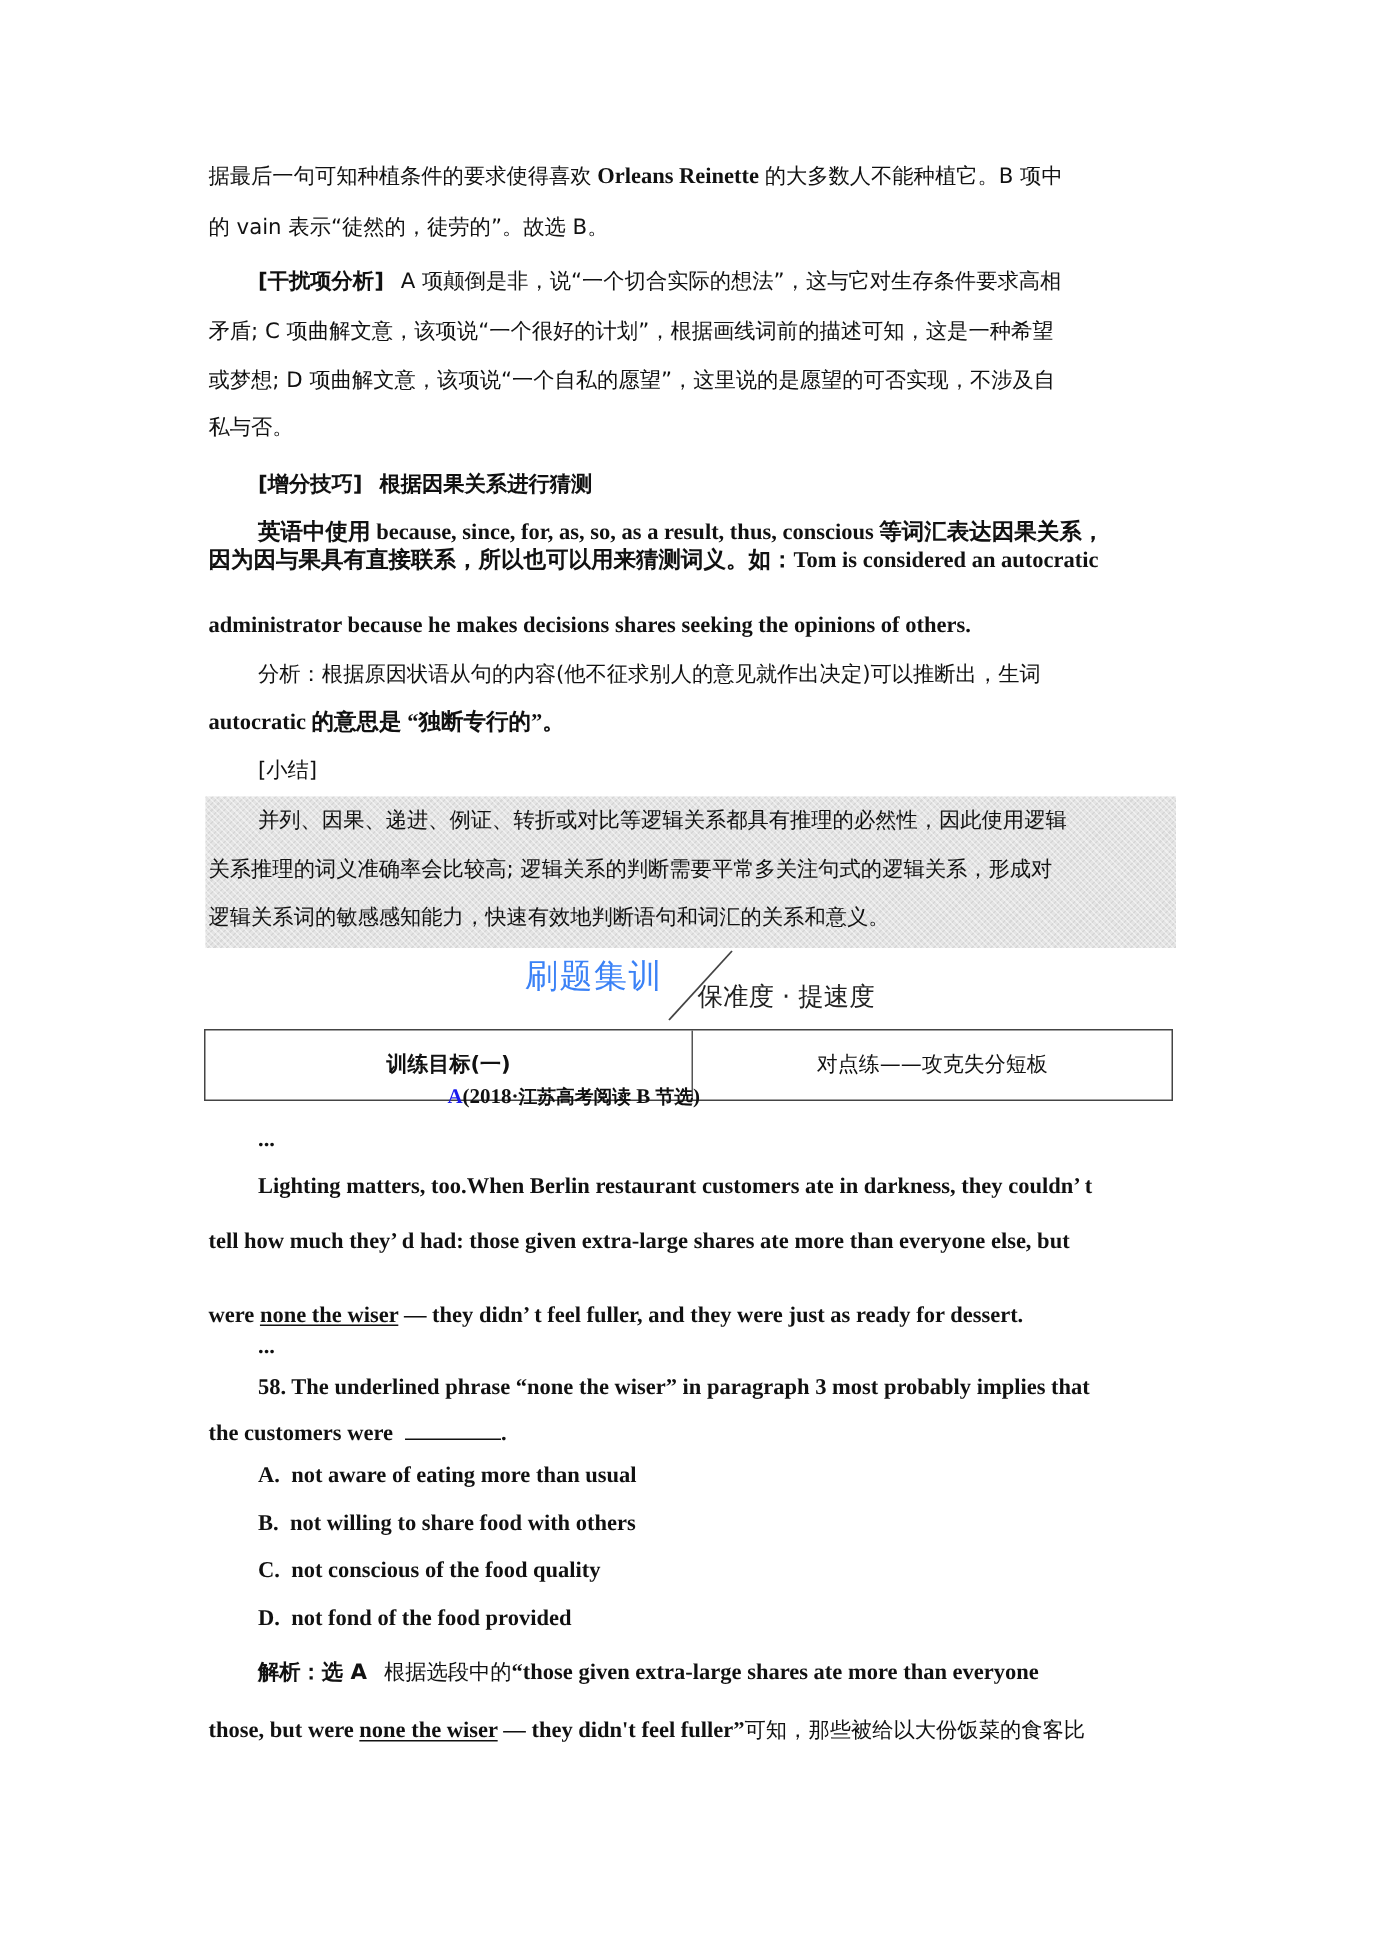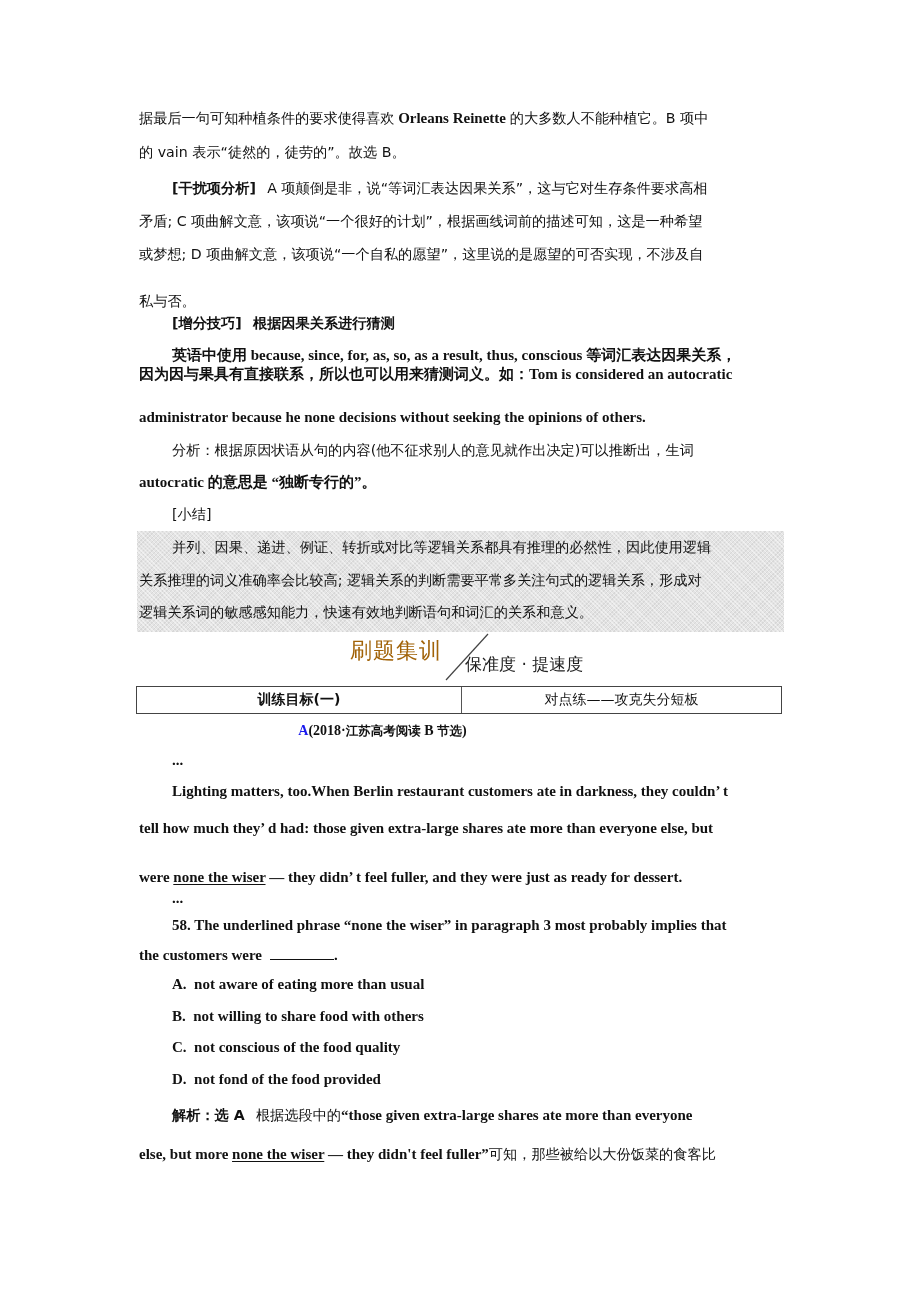--- a/index.html
+++ b/index.html
@@ -17,32 +17,32 @@
     .u { text-decoration: underline; text-underline-offset: 2px; }
     .shade {
       position: absolute; left: 137px; top: 531px; width: 647px; height: 101px;
       background-color: #e4e4e4;
       background-image:
         repeating-linear-gradient(45deg, rgba(255,255,255,0.45) 0 1px, transparent 1px 3px),
         repeating-linear-gradient(-45deg, rgba(190,190,190,0.35) 0 1px, transparent 1px 3px);
     }
     .banner-title {
       position: absolute; left: 350px; top: 636px;
-      font-family: "DejaVu Sans", sans-serif; font-size: 22px; color: #a16207; font-weight: normal;
+      font-family: "DejaVu Sans", sans-serif; font-size: 22px; color: #3b82f6; font-weight: normal;
       letter-spacing: 1px;
     }
     .banner-sub {
       position: absolute; left: 465px; top: 653px;
       font-family: "DejaVu Sans", sans-serif; font-size: 17px; color: #222; font-weight: normal;
     }
     .banner-slash {
       position: absolute; left: 444px; top: 633px; width: 46px; height: 48px;
     }
     .table {
-      position: absolute; left: 136px; top: 686px; width: 646px; height: 28px;
+      position: absolute; left: 136px; top: 686px; width: 646px; height: 48px;
       border: 1.5px solid #444; box-sizing: border-box; display: flex;
     }
     .cell {
       display: flex; align-items: center; justify-content: center;
       font-family: "DejaVu Sans", sans-serif; font-size: 14px; color: #111;
     }
     .cell.left { width: 324px; border-right: 1.5px solid #555; font-weight: bold; }
     .cell.right { flex: 1; }
     .source {
       position: absolute; left: 0; width: 765px; top: 721px; text-align: center;
@@ -54,32 +54,32 @@
   </style>
 </head>
 <body>
 
 <div class="line" style="top:108px;">
   <span class="cn">据最后一句可知种植条件的要求使得喜欢</span><span> Orleans Reinette </span><span class="cn">的大多数人不能种植它。B 项中</span>
 </div>
 <div class="line cn" style="top:142px;">的 vain 表示“徒然的，徒劳的”。故选 B。</div>
 
 <div class="line indent" style="top:178px;">
-  <span class="cn" style="font-weight:bold;">[干扰项分析]</span>&nbsp;&nbsp;&nbsp;<span class="cn">A 项颠倒是非，说“等词汇表达因果关系”，这与它对生存条件要求高相</span>
+  <span class="cn" style="font-weight:bold;">[干扰项分析]</span>&nbsp;&nbsp;&nbsp;<span class="cn">A 项颠倒是非，说“一个切合实际的想法”，这与它对生存条件要求高相</span>
 </div>
 <div class="line cn" style="top:211px;">矛盾; C 项曲解文意，该项说“一个很好的计划”，根据画线词前的描述可知，这是一种希望</div>
 <div class="line cn" style="top:244px;">或梦想; D 项曲解文意，该项说“一个自私的愿望”，这里说的是愿望的可否实现，不涉及自</div>
-<div class="line cn" style="top:291px;">私与否。</div>
+<div class="line cn" style="top:275px;">私与否。</div>
 
 <div class="line indent" style="top:313px;">
   <span class="cn" style="font-weight:bold;margin-top:35px;">[增分技巧]</span>&nbsp;&nbsp;&nbsp;<span class="cn" style="font-weight:bold;">根据因果关系进行猜测</span>
 </div>
 <div class="line indent" style="top:345px;">英语中使用 because, since, for, as, so, as a result, thus, conscious 等词汇表达因果关系，</div>
 <div class="line" style="top:364px;">因为因与果具有直接联系，所以也可以用来猜测词义。如：Tom is considered an autocratic</div>
-<div class="line" style="top:407px;">administrator because he none decisions without seeking the opinions of others.</div>
+<div class="line" style="top:407px;">administrator because he makes decisions shares seeking the opinions of others.</div>
 <div class="line indent cn" style="top:440px;">分析：根据原因状语从句的内容(他不征求别人的意见就作出决定)可以推断出，生词</div>
 <div class="line" style="top:472px;">autocratic 的意思是 “独断专行的”。</div>
 
 <div class="line indent cn" style="top:504px;">[小结]</div>
 <div class="shade"></div>
 <div class="line indent cn" style="top:537px;">并列、因果、递进、例证、转折或对比等逻辑关系都具有推理的必然性，因此使用逻辑</div>
 <div class="line cn" style="top:570px;">关系推理的词义准确率会比较高; 逻辑关系的判断需要平常多关注句式的逻辑关系，形成对</div>
 <div class="line cn" style="top:602px;">逻辑关系词的敏感感知能力，快速有效地判断语句和词汇的关系和意义。</div>
 
 <div class="banner-title">刷题集训</div>
@@ -121,14 +121,14 @@
   <span>C.</span>&nbsp;&nbsp;<span>not conscious of the food quality</span>
 </div>
 <div class="line indent" style="top:1069px;">
   <span>D.</span>&nbsp;&nbsp;<span>not fond of the food provided</span>
 </div>
 
 <div class="line indent" style="top:1105px;">
   <span class="cn" style="font-weight:bold;">解析：选 A</span>&nbsp;&nbsp;&nbsp;<span class="cn">根据选段中的</span><span>“those given extra-large shares ate more than everyone</span>
 </div>
 <div class="line" style="top:1144px;">
-  <span>else, but more </span><span class="u">none the wiser</span><span> — they didn't feel fuller”</span><span class="cn">可知，那些被给以大份饭菜的食客比</span>
+  <span>those, but were </span><span class="u">none the wiser</span><span> — they didn't feel fuller”</span><span class="cn">可知，那些被给以大份饭菜的食客比</span>
 </div>
 
 </body></html>

